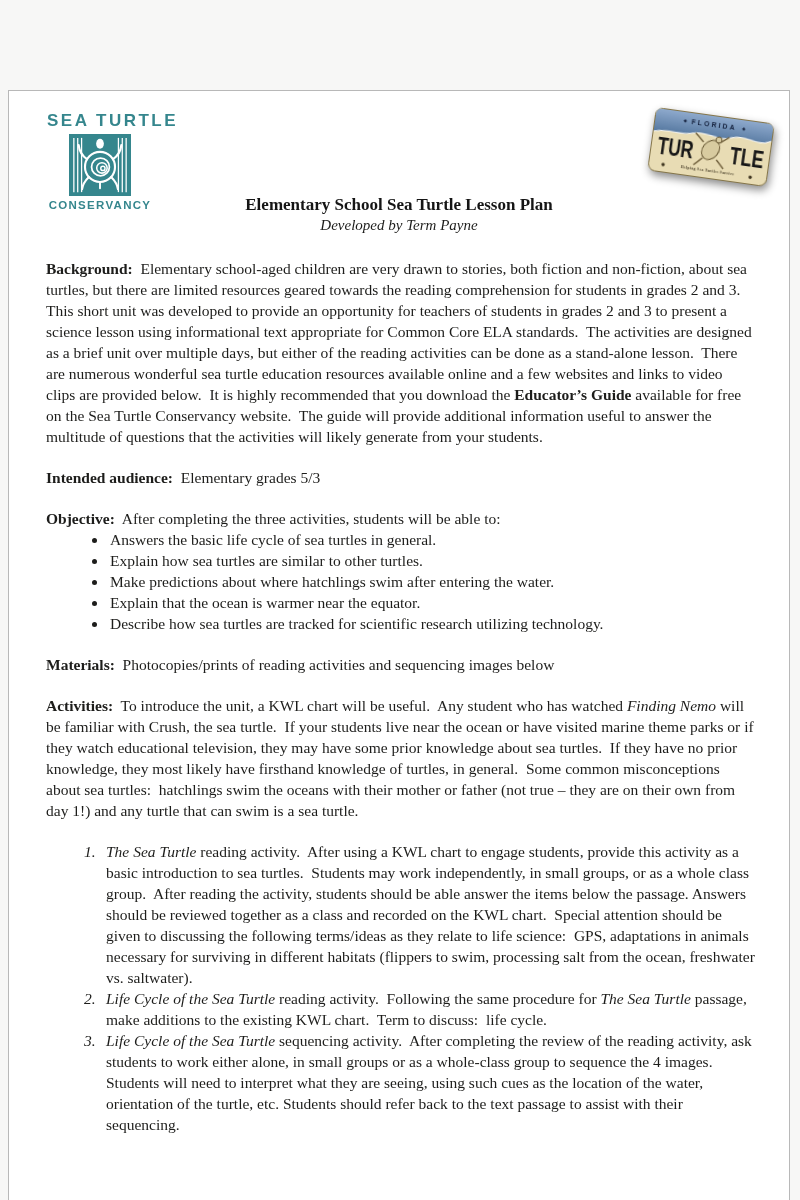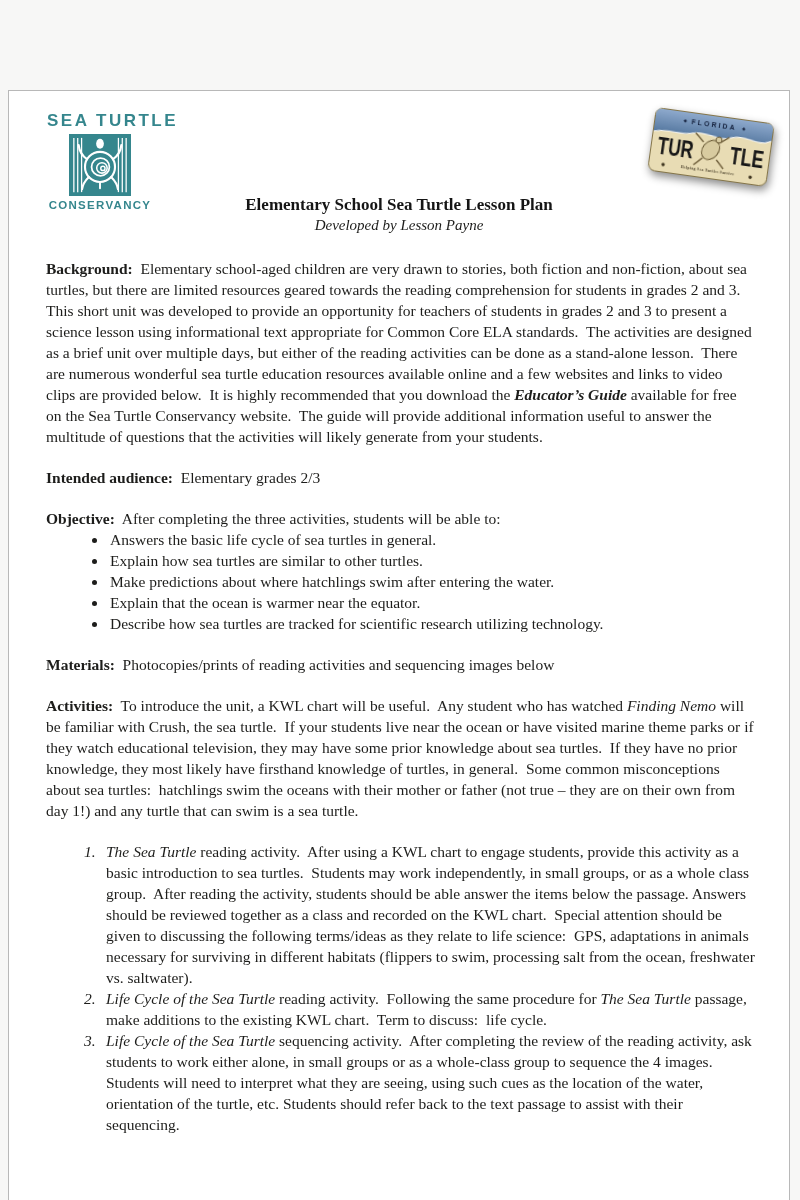--- a/index.html
+++ b/index.html
@@ -53,21 +53,21 @@
   }
   
   .content{
     margin:24px 34px 0 37px;
     font-size:15.5px;line-height:21px;
   }
   .content p{margin:0 0 20px 0;white-space:pre-wrap;}
   .content p.lead{margin-bottom:0;}
   .lbl{font-weight:bold;}
   .em{font-style:italic;}
-  .bem{font-weight:bold;font-style:italic;}
+  .bem{font-weight:bold;}
   ul.bullets{margin:0 0 20px 0;padding-left:62px;}
   ul.bullets li{white-space:pre-wrap;padding-left:2px;}
   .numlist{margin:0;}
   .num-item{position:relative;padding-left:60px;white-space:pre-wrap;}
   .num{position:absolute;left:38px;top:0;font-style:italic;}
 </style>
 </head>
 <body>
 
 <div class="page">
@@ -122,28 +122,28 @@
       <text class="plate-big" x="7" y="46" font-size="23" fill="#161616" textLength="36" lengthAdjust="spacingAndGlyphs">TUR</text>
       <text class="plate-big" x="80" y="46" font-size="23" fill="#161616" textLength="34" lengthAdjust="spacingAndGlyphs">TLE</text>
       <text x="60" y="57.5" font-size="3.4" letter-spacing="0.5" fill="#3f3520" text-anchor="middle" font-weight="bold">Helping Sea Turtles Survive</text>
       <circle cx="15" cy="56" r="1.7" fill="#3f3520"></circle>
       <circle cx="103" cy="56.5" r="1.7" fill="#3f3520"></circle>
     </svg>
   </div>
 
   <div class="titles">
     <h1 class="doc-title">Elementary School Sea Turtle Lesson Plan</h1>
-    <div class="doc-subtitle">Developed by Lesson Payne</div>
+    <div class="doc-subtitle">Developed by Term Payne</div>
   </div>
 
   <div class="content">
 
     <p><span class="lbl">Background:</span><span>  Elementary school-aged children are very drawn to stories, both fiction and non-fiction, about sea turtles, but there are limited resources geared towards the reading comprehension for students in grades 2 and 3.  This short unit was developed to provide an opportunity for teachers of students in grades 2 and 3 to present a science lesson using informational text appropriate for Common Core ELA standards.  The activities are designed as a brief unit over multiple days, but either of the reading activities can be done as a stand-alone lesson.  There are numerous wonderful sea turtle education resources available online and a few websites and links to video clips are provided below.  It is highly recommended that you download the </span><span class="bem">Educator’s Guide</span><span> available for free on the Sea Turtle Conservancy website.  The guide will provide additional information useful to answer the multitude of questions that the activities will likely generate from your students.</span></p>
 
-    <p><span class="lbl">Intended audience:</span><span>  Elementary grades 2/3</span></p>
+    <p><span class="lbl">Intended audience:</span><span>  Elementary grades 5/3</span></p>
 
     <p class="lead"><span class="lbl">Objective:</span><span>  After completing the three activities, students will be able to:</span></p>
     <ul class="bullets">
       <li>Answers the basic life cycle of sea turtles in general.</li>
       <li>Explain how sea turtles are similar to other turtles.</li>
       <li>Make predictions about where hatchlings swim after entering the water.</li>
       <li>Explain that the ocean is warmer near the equator.</li>
       <li>Describe how sea turtles are tracked for scientific research utilizing technology.</li>
     </ul>
 

